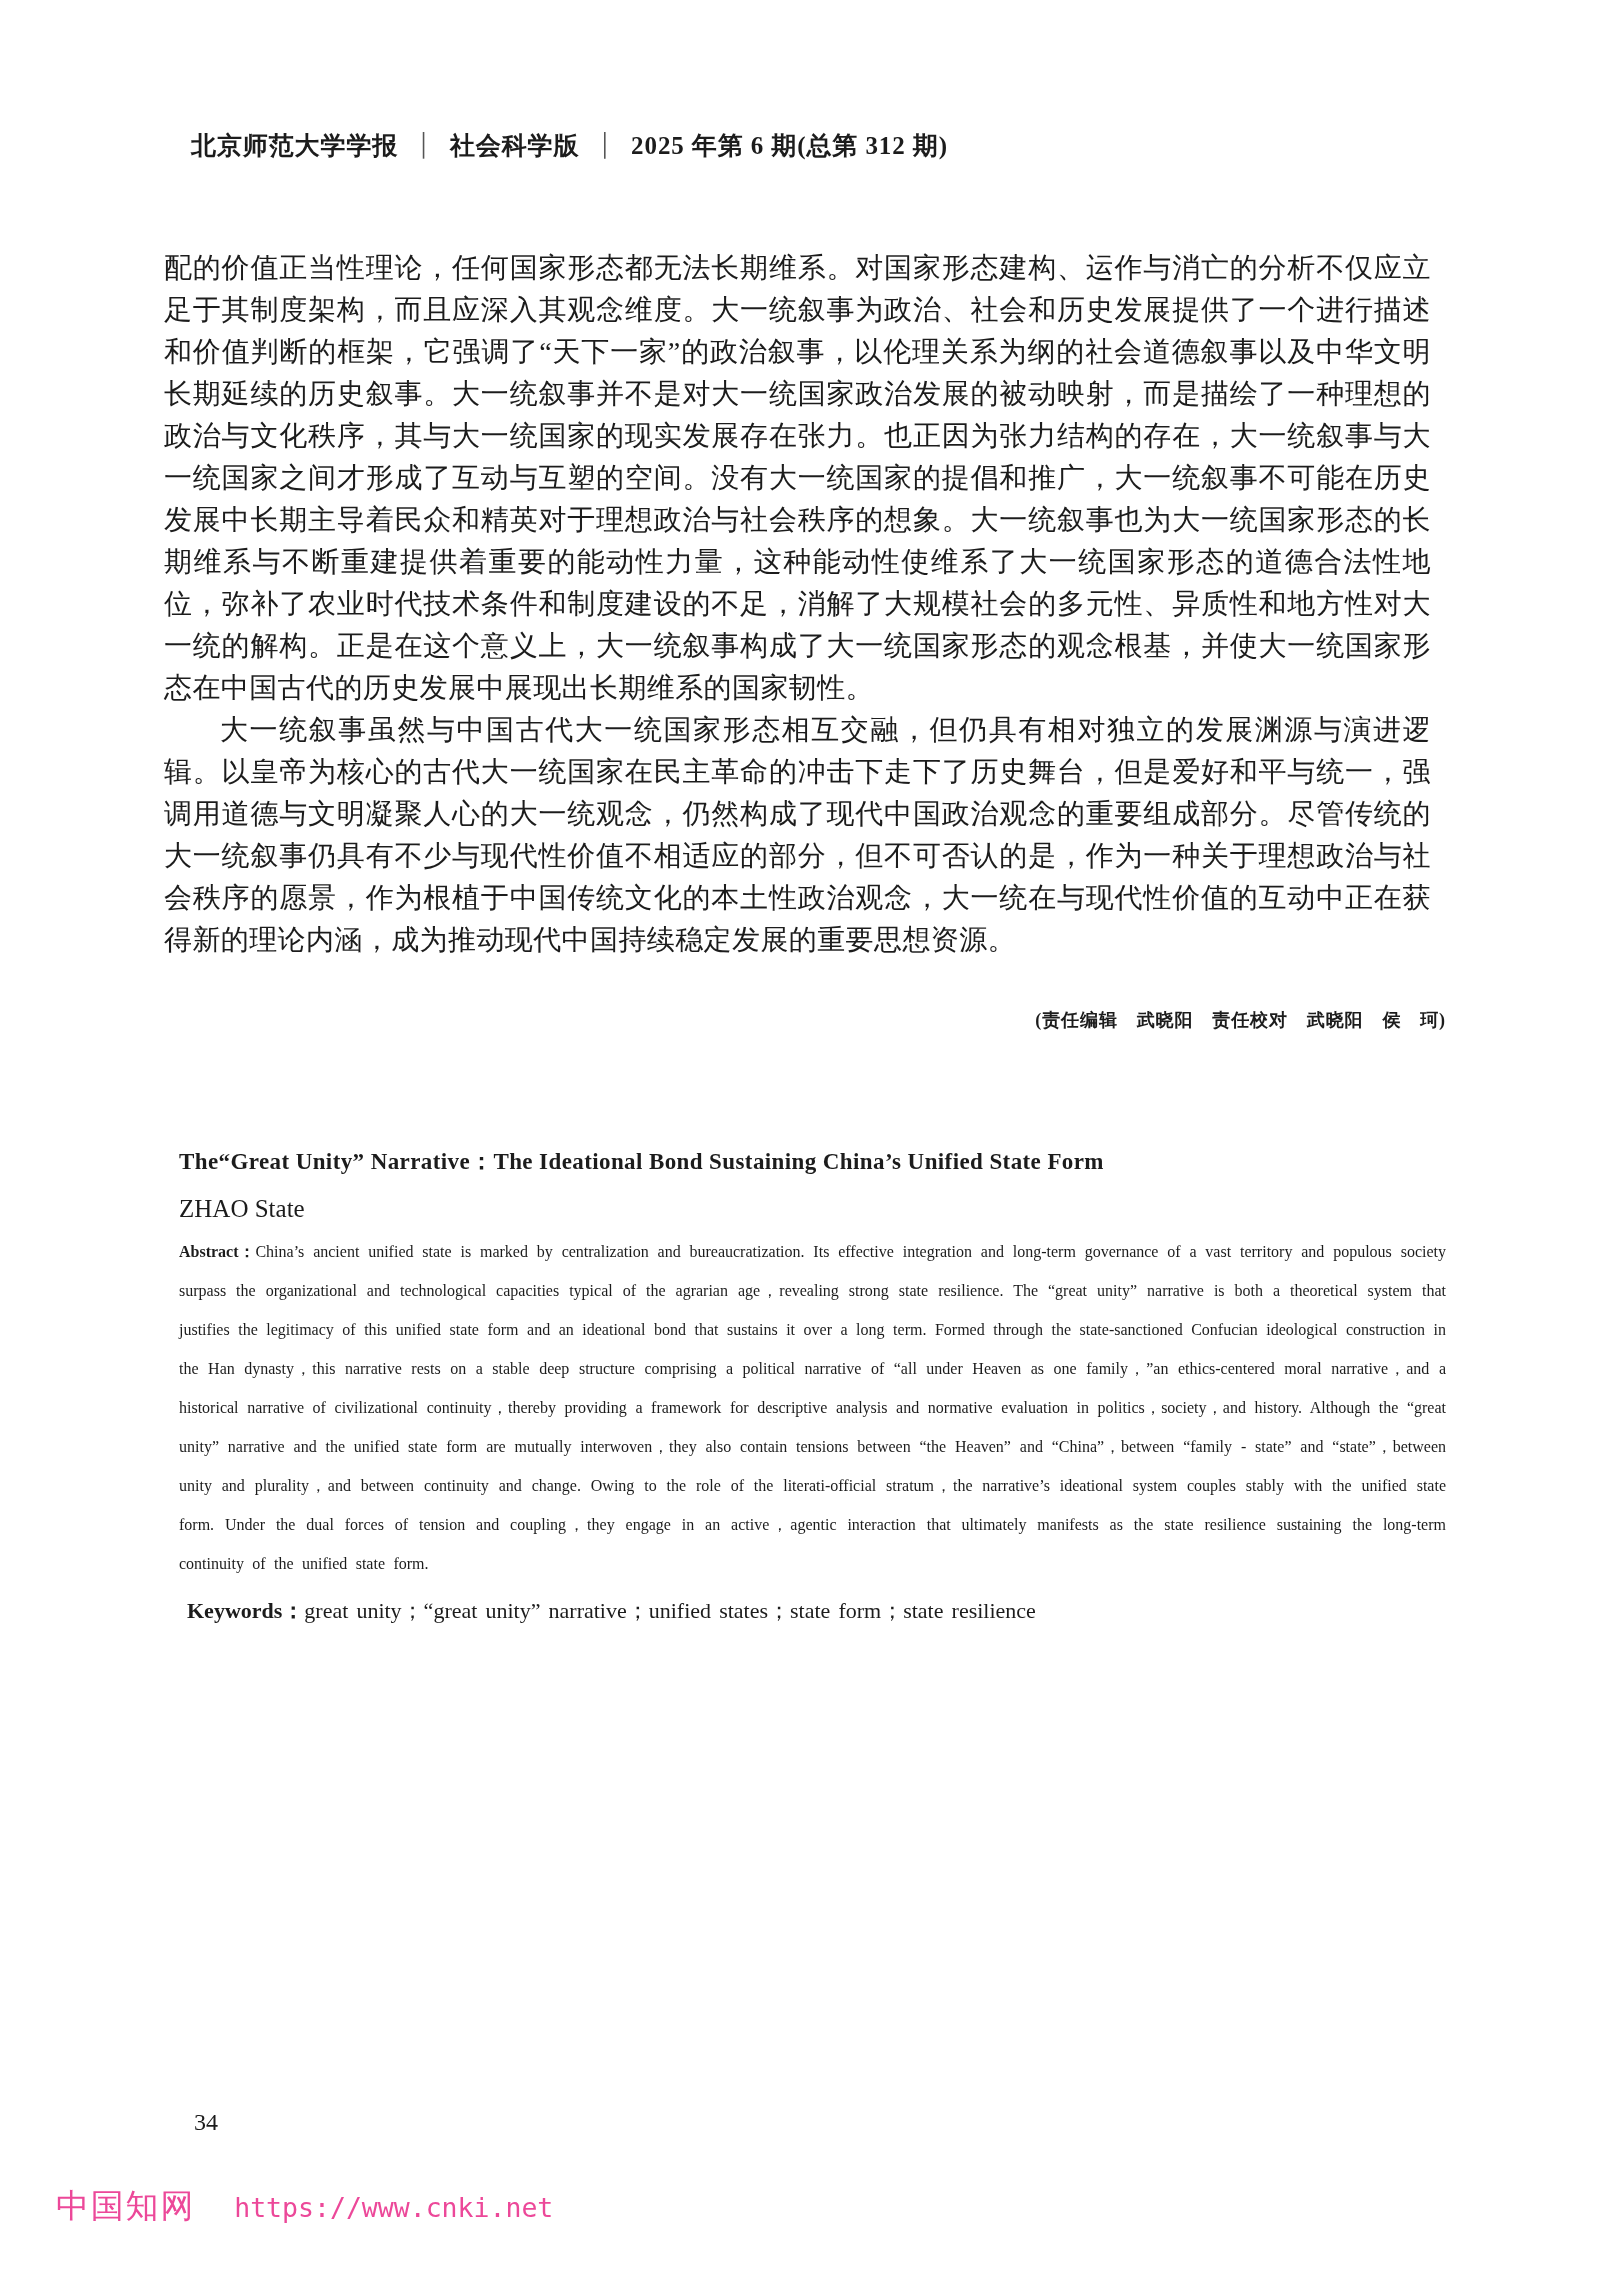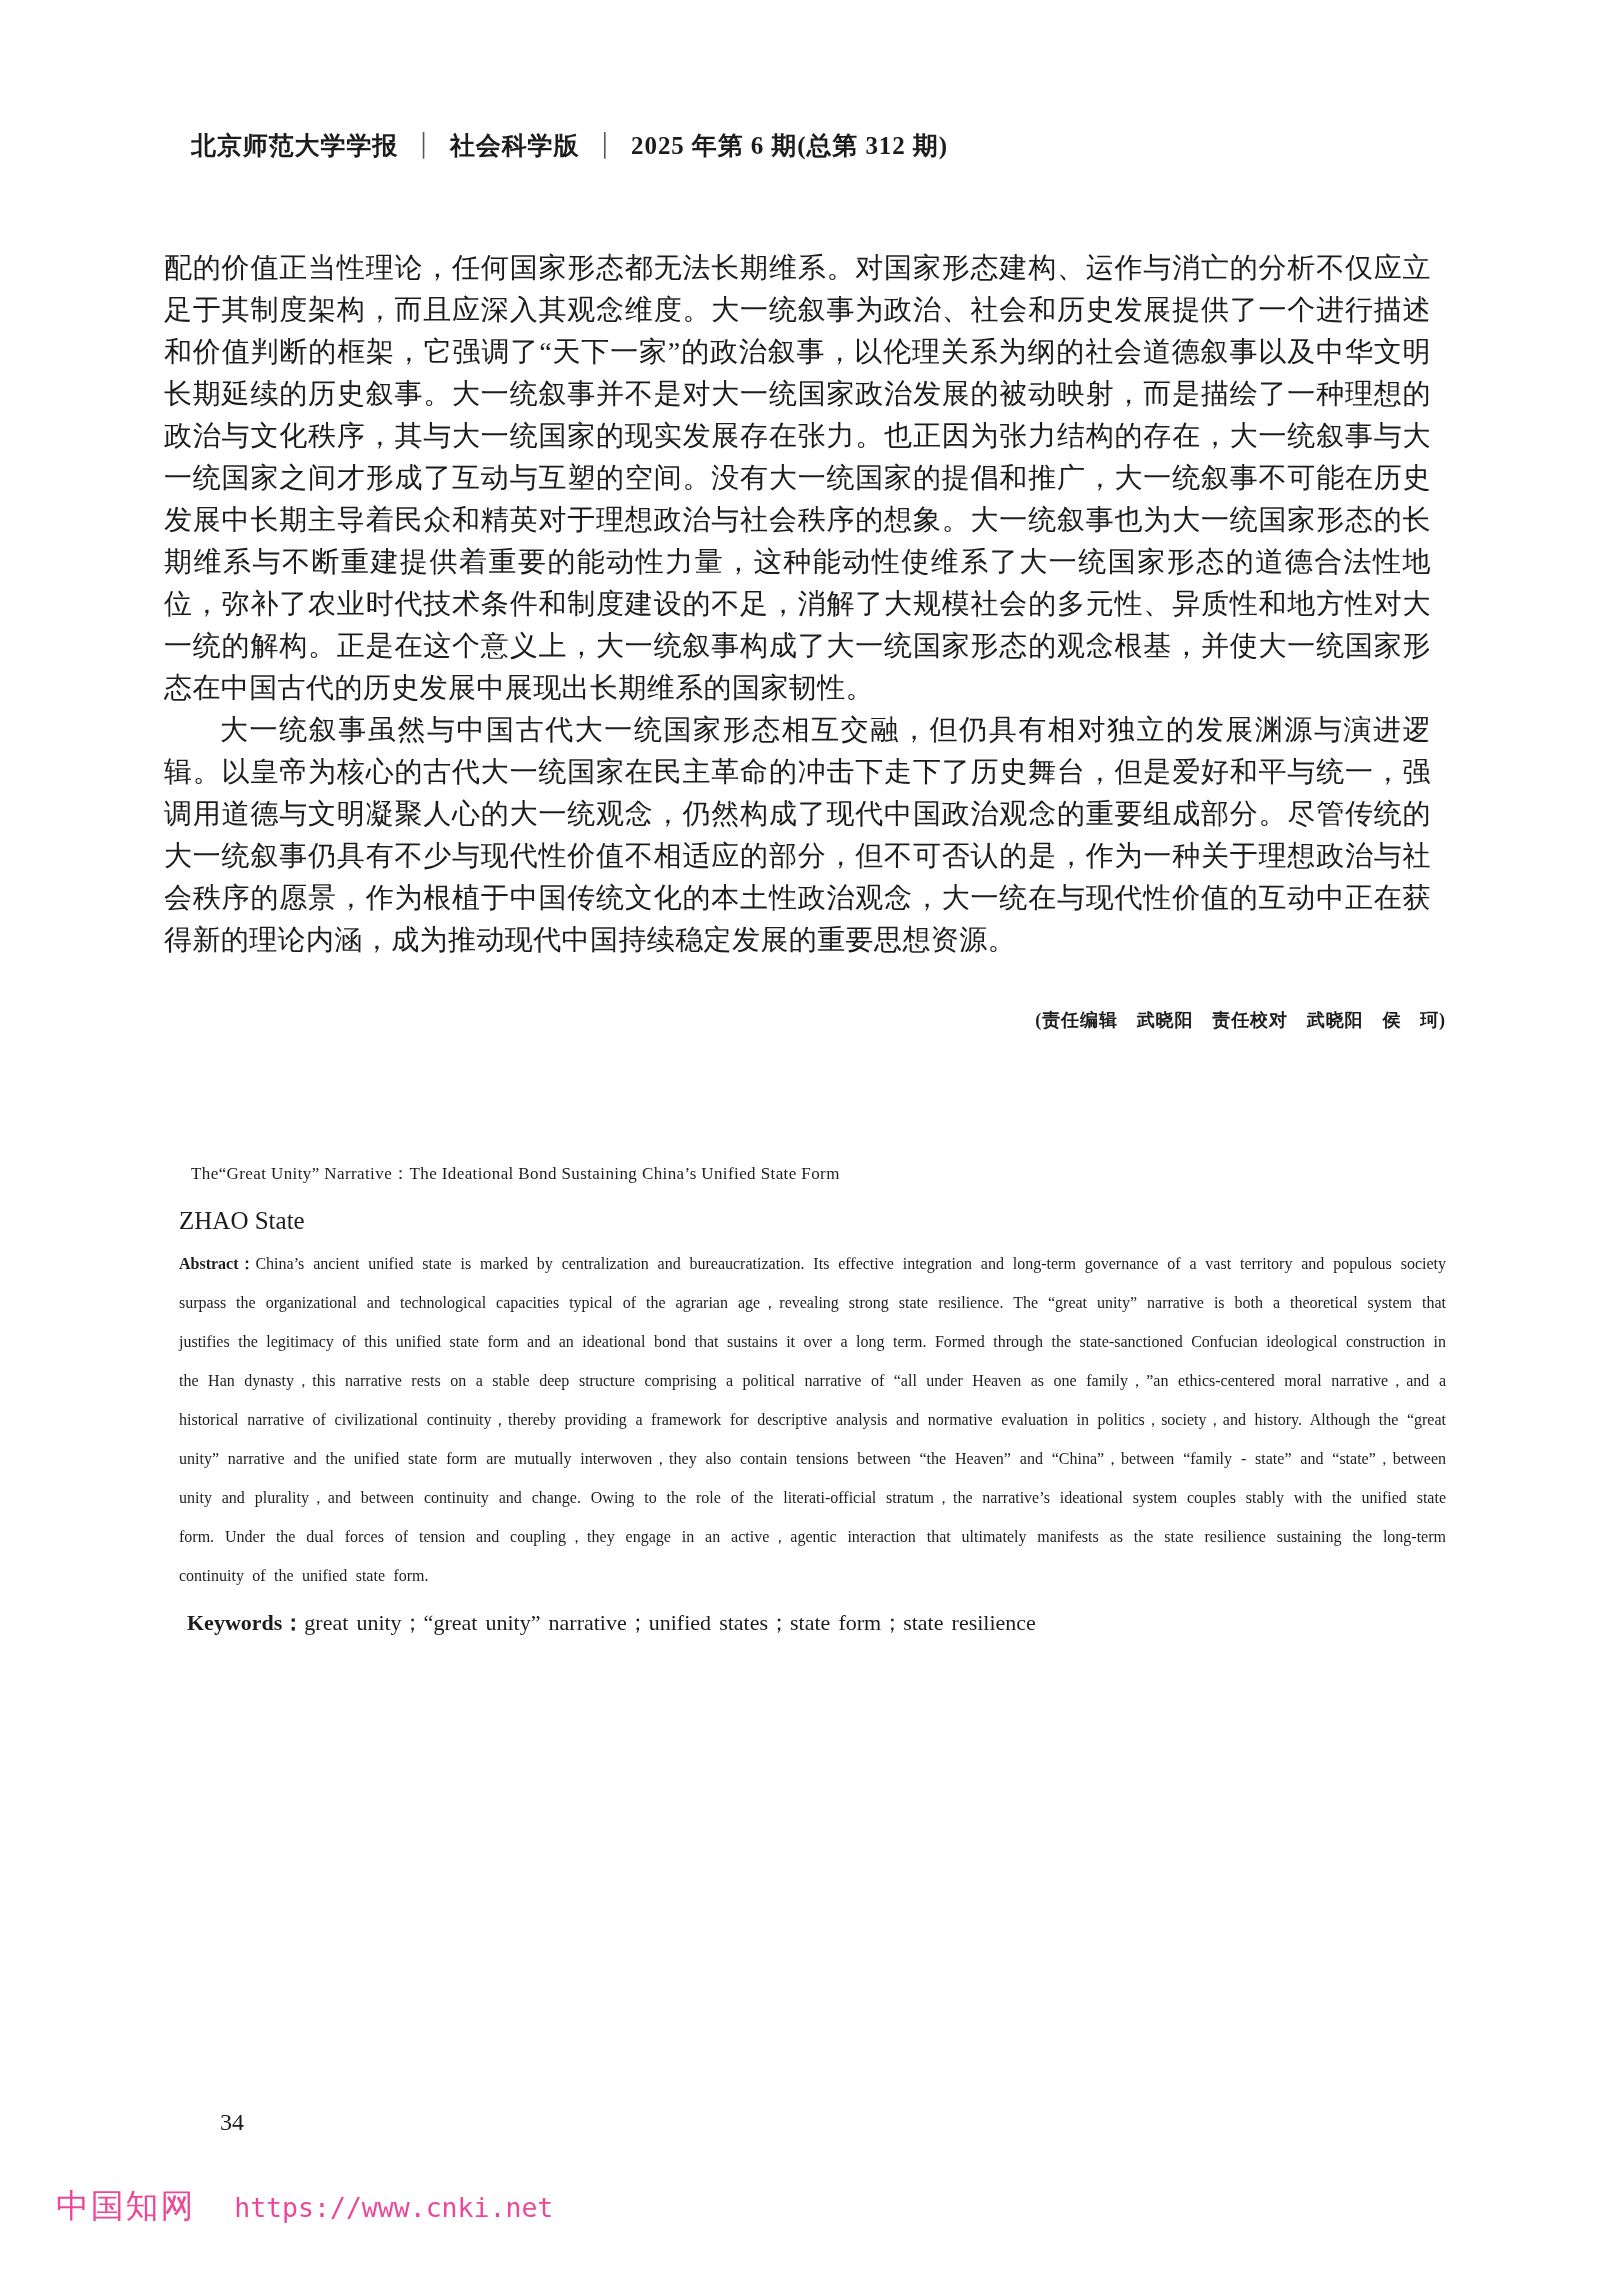--- a/index.html
+++ b/index.html
@@ -30,32 +30,32 @@
   .cn-body .p-indent { text-indent:2em; }
 
   
   .editor-line {
     position:absolute; left:179px; top:1008px; width:1267px; margin:0;
     text-align:right; font-weight:bold; font-size:18px; letter-spacing:0.9px;
   }
 
   
   .en-section { position:absolute; left:179px; top:1146px; width:1267px; }
-  .en-title   { margin:12px; font-size:17px; font-weight:normal; line-height:32px; letter-spacing:0.4px; }
+  .en-title   { margin:0; font-size:23px; font-weight:bold; line-height:32px; letter-spacing:0.4px; }
   .en-author  { margin:17px 0 0; font-size:25px; line-height:28px; }
   .en-affiliation { margin:11.5px 0 0; font-size:22px; line-height:27px; }
   .en-abstract {
     margin:8.8px 0 0; font-size:16px; line-height:39px;
     text-align:justify; word-spacing:4.4px;
   }
   .en-keywords { margin:8px; font-size:22px; line-height:39px; word-spacing:2.6px; }
   .lbl { font-weight:bold; }
 
   
-  .page-number { position:absolute; left:194px; top:2109px; font-size:24px;margin-left:26px; }
+  .page-number { position:absolute; left:194px; top:2109px; font-size:24px; }
   .watermark   { position:absolute; left:56px; top:2184px; white-space:nowrap; color:#ec4899; }
   .wm-cn  { font-size:33px; letter-spacing:1.8px; }
   .wm-url { font-family:"DejaVu Sans Mono","Liberation Mono",monospace; font-size:26.5px; margin-left:39px; }
 </style>
 </head>
 <body>
 
 <div class="page">
 
   <header class="running-head">

